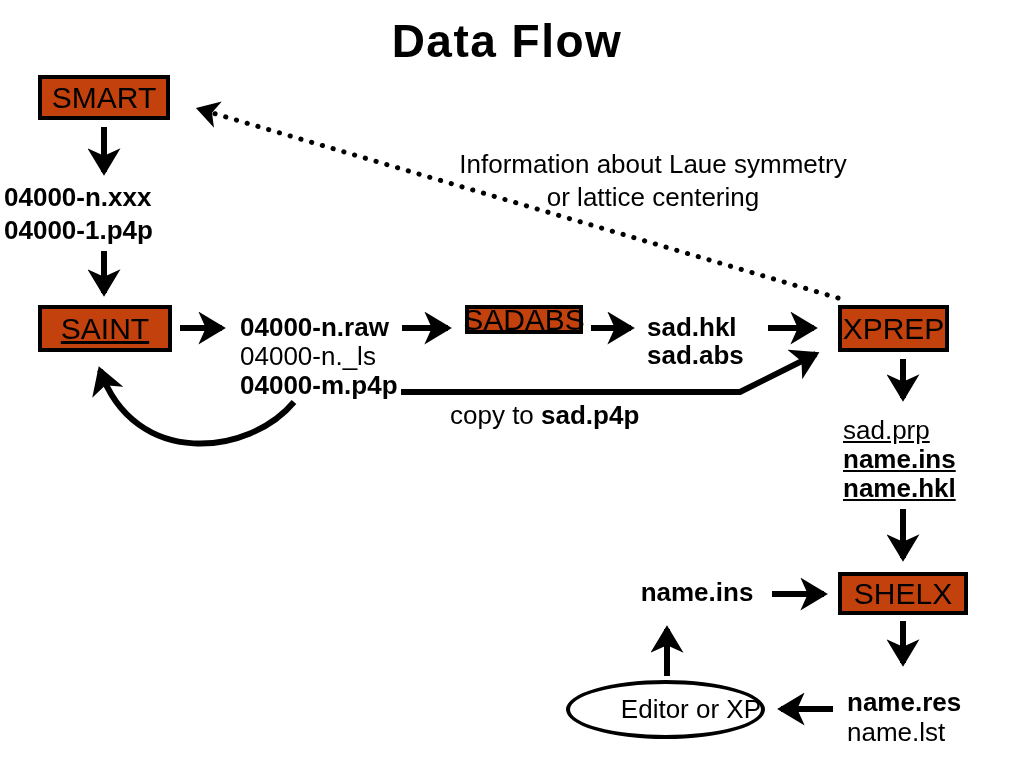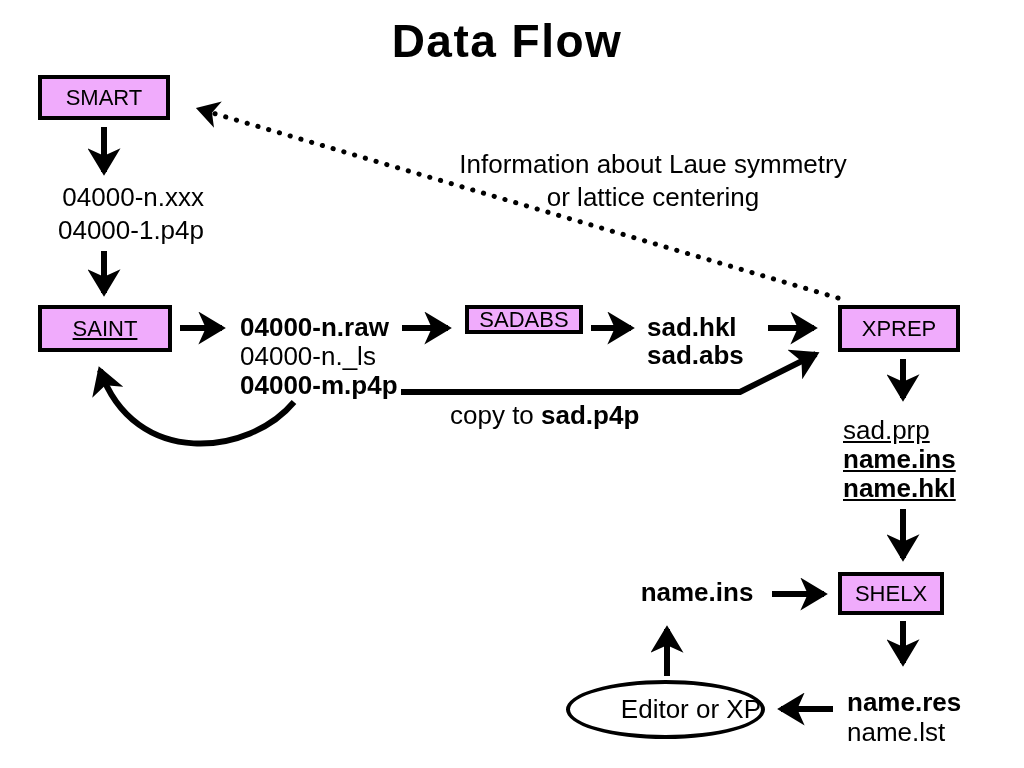--- a/index.html
+++ b/index.html
@@ -7,41 +7,41 @@
     position:relative;width:1024px;height:768px;background:#fff;overflow:hidden;
     font-family:"Liberation Sans","DejaVu Sans",sans-serif;color:#000;
   }
   .stage svg{position:absolute;left:0;top:0;z-index:1;}
   .abs{position:absolute;z-index:2;}
   .title{
     left:0;top:16px;width:1014px;text-align:center;
     font-size:46px;font-weight:bold;letter-spacing:1.5px;line-height:50px;
   }
   .node{
-    border:4px solid #000;background:#f0abfc;box-sizing:border-box;
+    border:4px solid #000;background:#c2410c;box-sizing:border-box;
     display:flex;align-items:center;justify-content:center;
-    font-size:22px;line-height:25px;
+    font-size:30px;line-height:25px;
   }
   .ellipse{
     border:4px solid #000;background:#fff;box-sizing:border-box;border-radius:50%;
     display:flex;align-items:center;justify-content:flex-end;font-size:26px;
   }
   .stack{font-size:26px;white-space:nowrap;}
   .stack div{white-space:nowrap;}
   .b{font-weight:bold;}
   .note{font-size:26px;text-align:center;line-height:33px;}
   .lbl{font-size:26px;line-height:26px;white-space:nowrap;}
   
   .smart  {left:38px; top:75px; width:132px;height:45px;}
   .saint  {left:38px; top:305px;width:134px;height:47px;text-decoration:underline;}
   .sadabs {left:465px;top:305px;width:118px;height:29px;}
-  .xprep  {left:838px;top:305px;width:122px;height:47px;}
-  .shelx  {left:838px;top:572px;width:106px;height:43px;}
+  .xprep  {left:838px;top:305px;width:111px;height:47px;}
+  .shelx  {left:838px;top:572px;width:130px;height:43px;}
   .editor {left:566px;top:680px;width:199px;height:59px;}
-  .stack1 {left:4px;  top:181px;width:200px;text-align:right;line-height:33px;font-weight:normal;}
+  .stack1 {left:4px;  top:181px;width:200px;text-align:left;line-height:33px;font-weight:bold;}
   .stack2 {left:240px;top:313px;line-height:29px;}
   .stack3 {left:647px;top:313px;line-height:28px;font-weight:bold;}
   .stack4 {left:843px;top:416px;line-height:29px;text-decoration:underline;}
   .stack5 {left:847px;top:687px;line-height:30px;}
   .laue   {left:453px;top:148px;width:400px;}
   .copy   {left:450px;top:402px;}
   .insLbl {left:597px;top:579px;width:200px;text-align:center;font-weight:bold;}
 </style>
 </head>
 <body>

